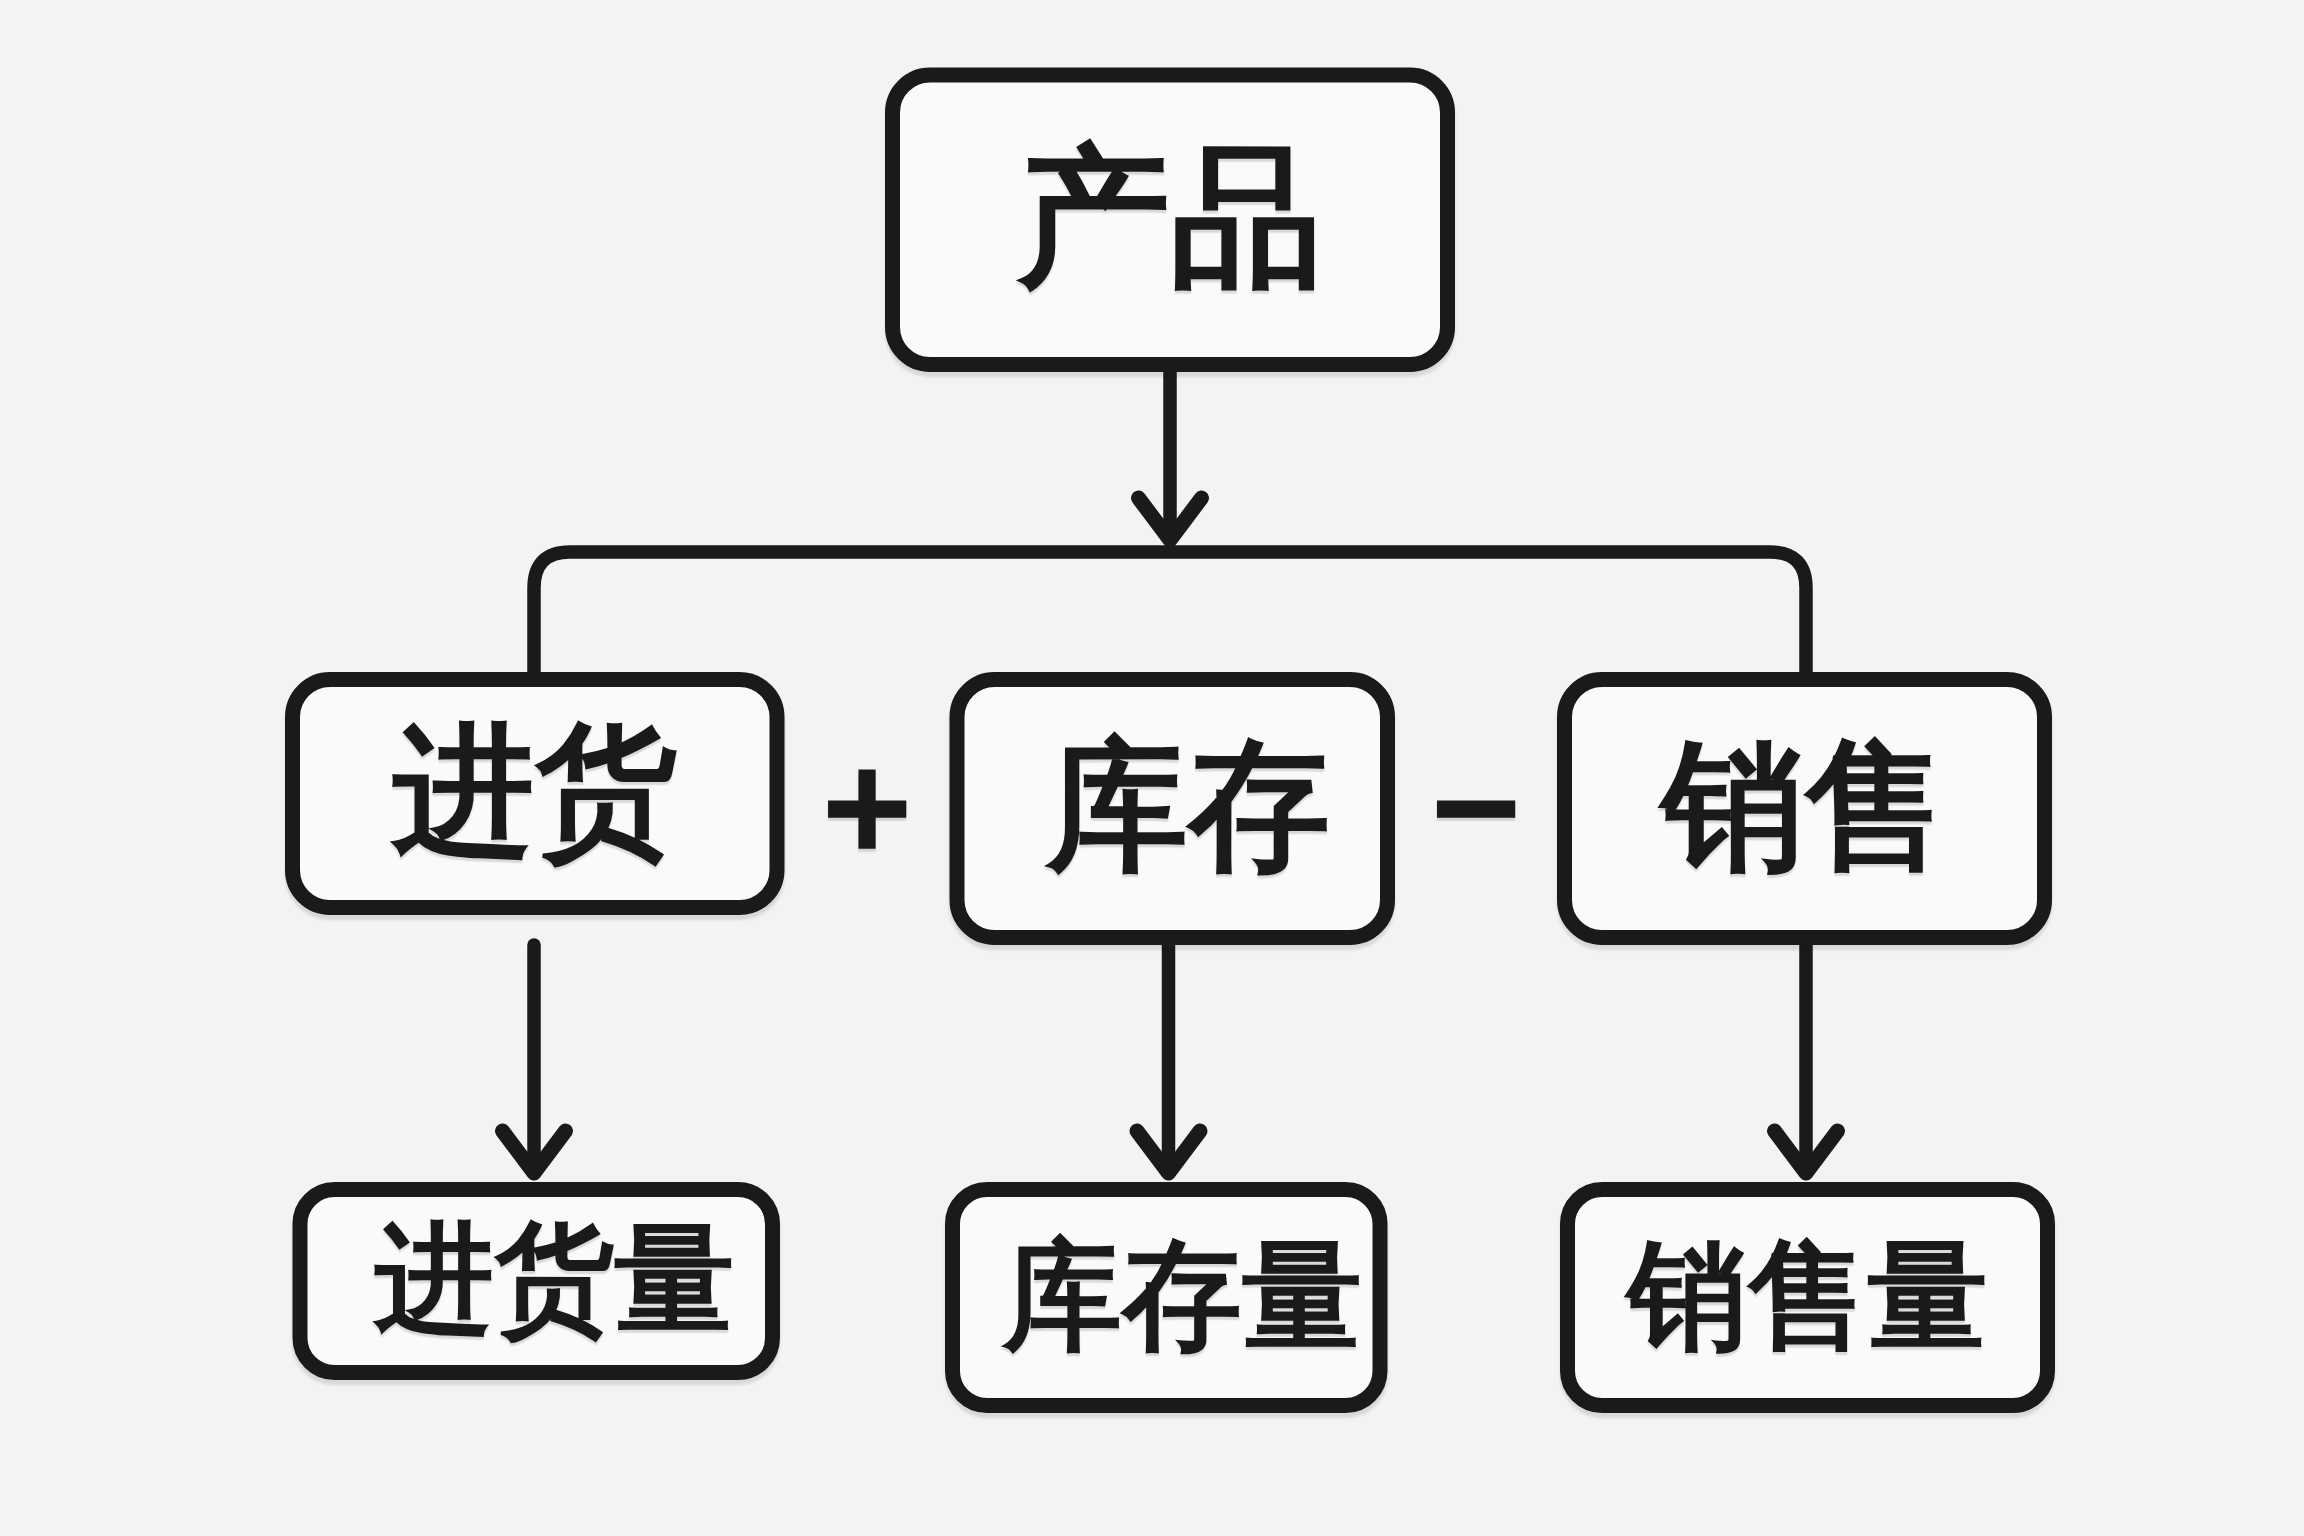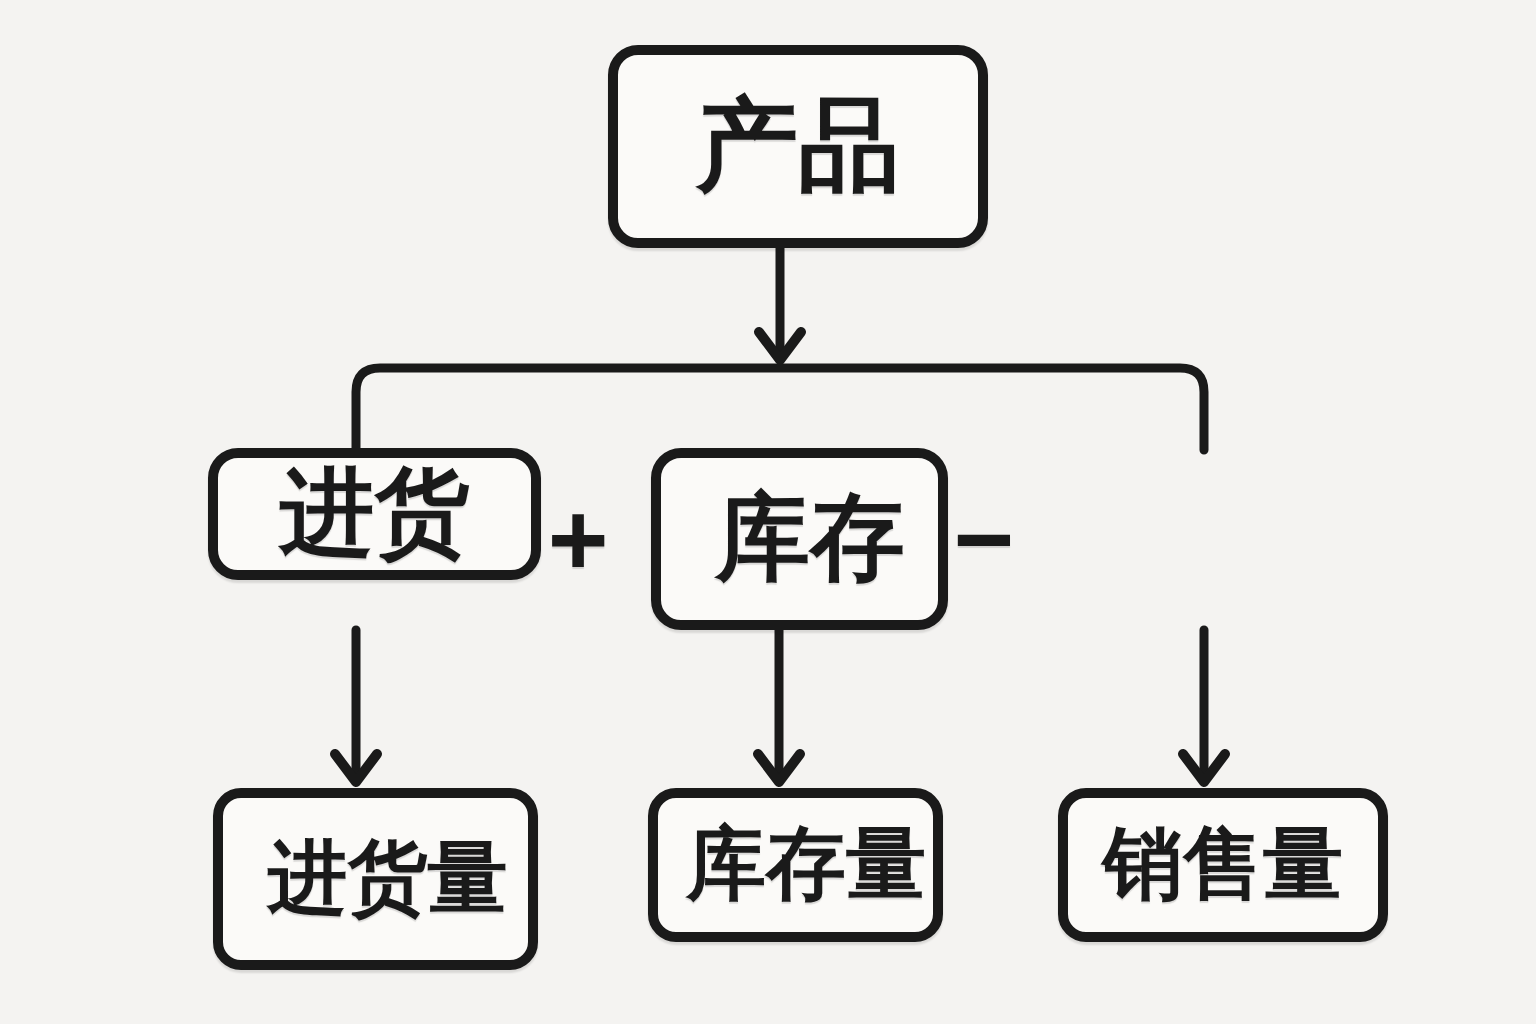--- a/index.html
+++ b/index.html
@@ -42,31 +42,30 @@
     border-radius: 30px;
     background: var(--node-fill, #fbfaf8);
     color: var(--text, #1a1a1a);
     display: flex;
     align-items: center;
     justify-content: center;
     font-weight: bold;
     box-shadow: 0 3px 2px rgba(26,26,26,0.12);
     text-shadow: 0 2px 1px rgba(26,26,26,0.15);
     white-space: nowrap;
-    margin-left: 18px;
   }
   .node-top { font-size: 102px; }
   .node-mid { font-size: 95px;  }
   .node-bot { font-size: 80px;  }
 
   #node-product       { left: 590px;  top: 45px;  width: 380px; height: 203px; }
-  #node-purchase      { left: 190px;  top: 448px; width: 333px; height: 132px; }
+  #node-purchase      { left: 190px;  top: 448px; width: 333px; height: 162px; }
   #node-inventory     { left: 633px;  top: 448px; width: 297px; height: 182px; padding-left: 21px; }
   #node-sales         { left: 1038px; top: 448px; width: 330px; height: 182px; }
-  #node-purchase-qty  { left: 195px;  top: 788px; width: 325px; height: 182px; border-radius: 28px; padding-left: 24px; }
+  #node-purchase-qty  { left: 195px;  top: 788px; width: 325px; height: 132px; border-radius: 28px; padding-left: 24px; }
   #node-inventory-qty { left: 630px;  top: 788px; width: 295px; height: 154px; border-radius: 28px; padding-left: 21px; }
   #node-sales-qty     { left: 1040px; top: 788px; width: 330px; height: 154px; border-radius: 28px; }
 
   .op {
     position: absolute;
     width: 90px;
     height: 130px;
     display: flex;
     align-items: center;
     justify-content: center;
@@ -109,20 +108,23 @@
   </div>
 
   <div class="op" id="operator-plus">+</div>
 
   <div class="node node-mid" id="node-inventory">
     <span>库存</span>
   </div>
 
   <div class="op" id="operator-minus">−</div>
 
+  <div class="node node-mid" id="node-sales">
+    <span>销售</span>
+  </div>
 
   <div class="node node-bot" id="node-purchase-qty">
     <span>进货量</span>
   </div>
 
   <div class="node node-bot" id="node-inventory-qty">
     <span>库存量</span>
   </div>
 
   <div class="node node-bot" id="node-sales-qty">

